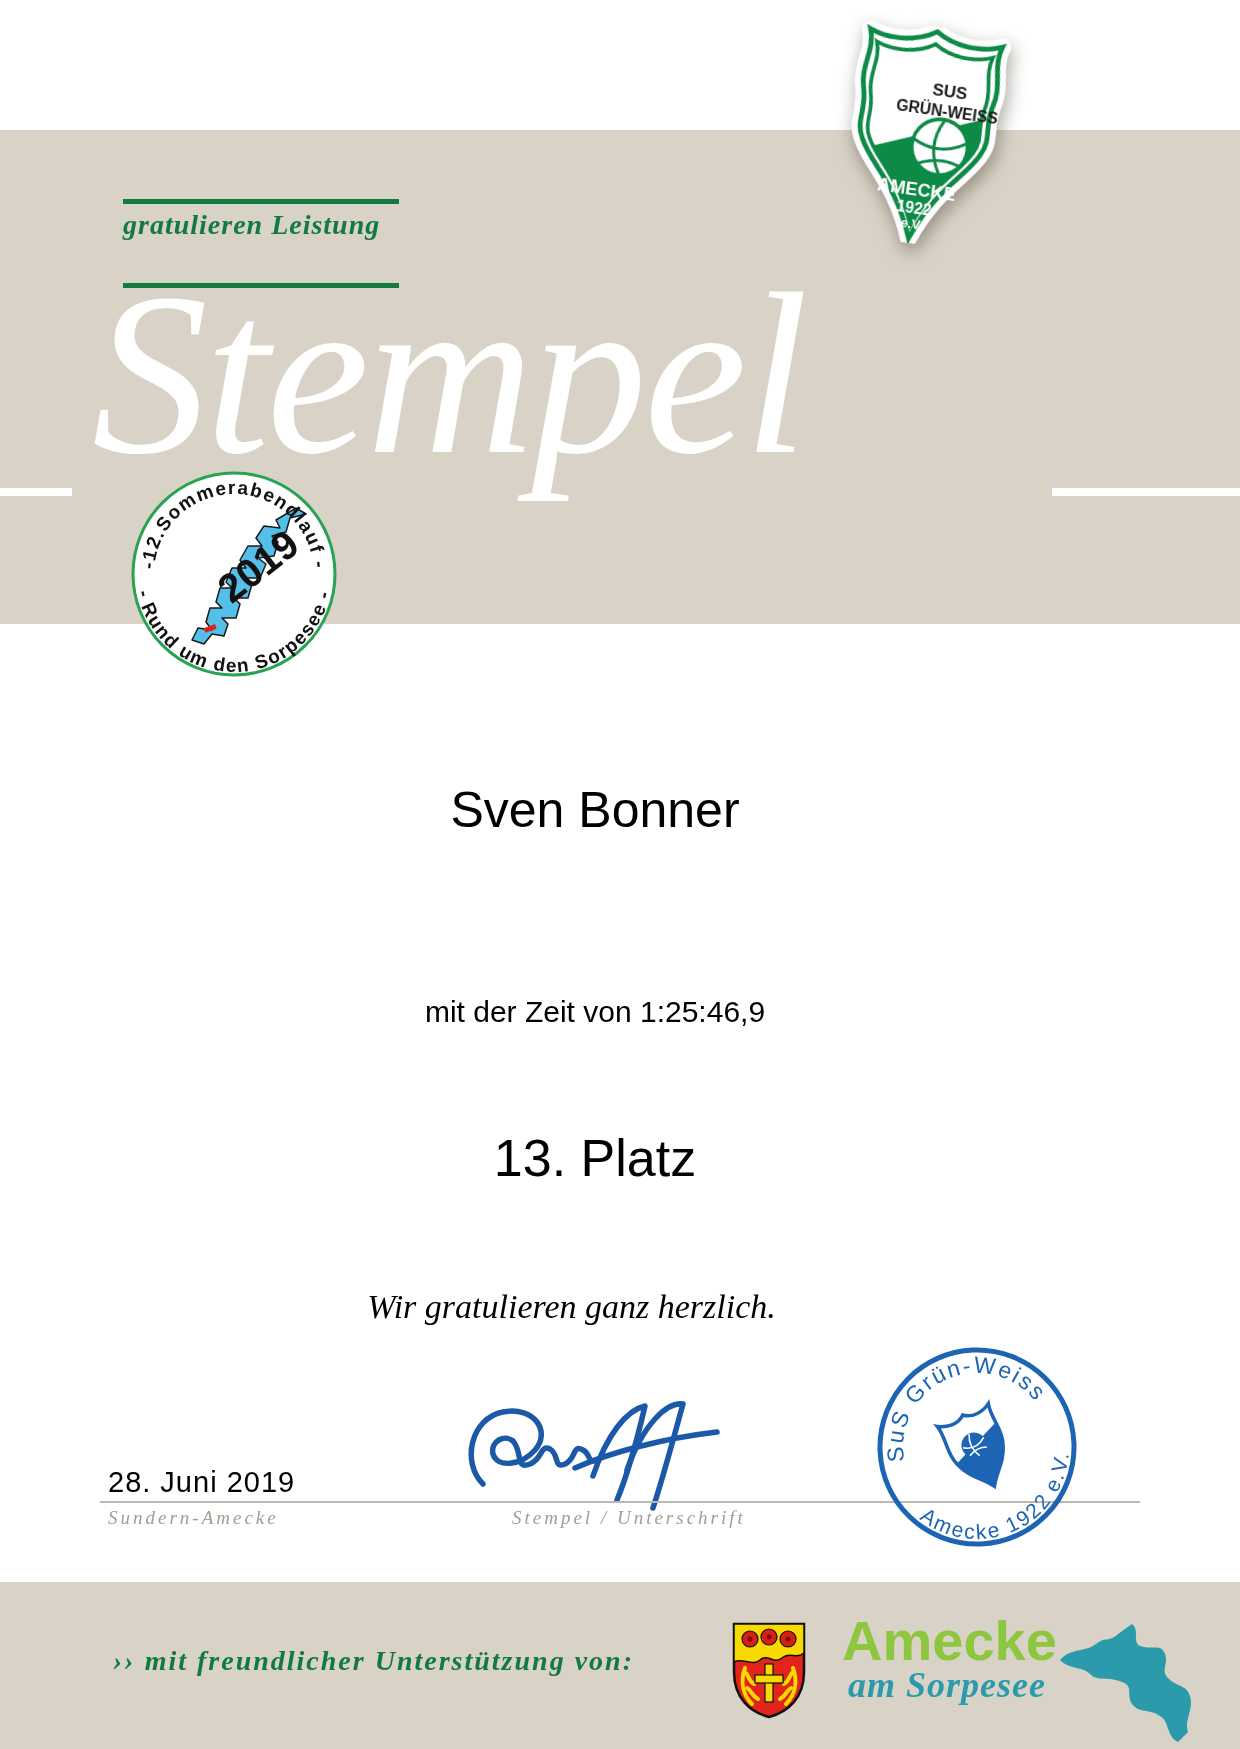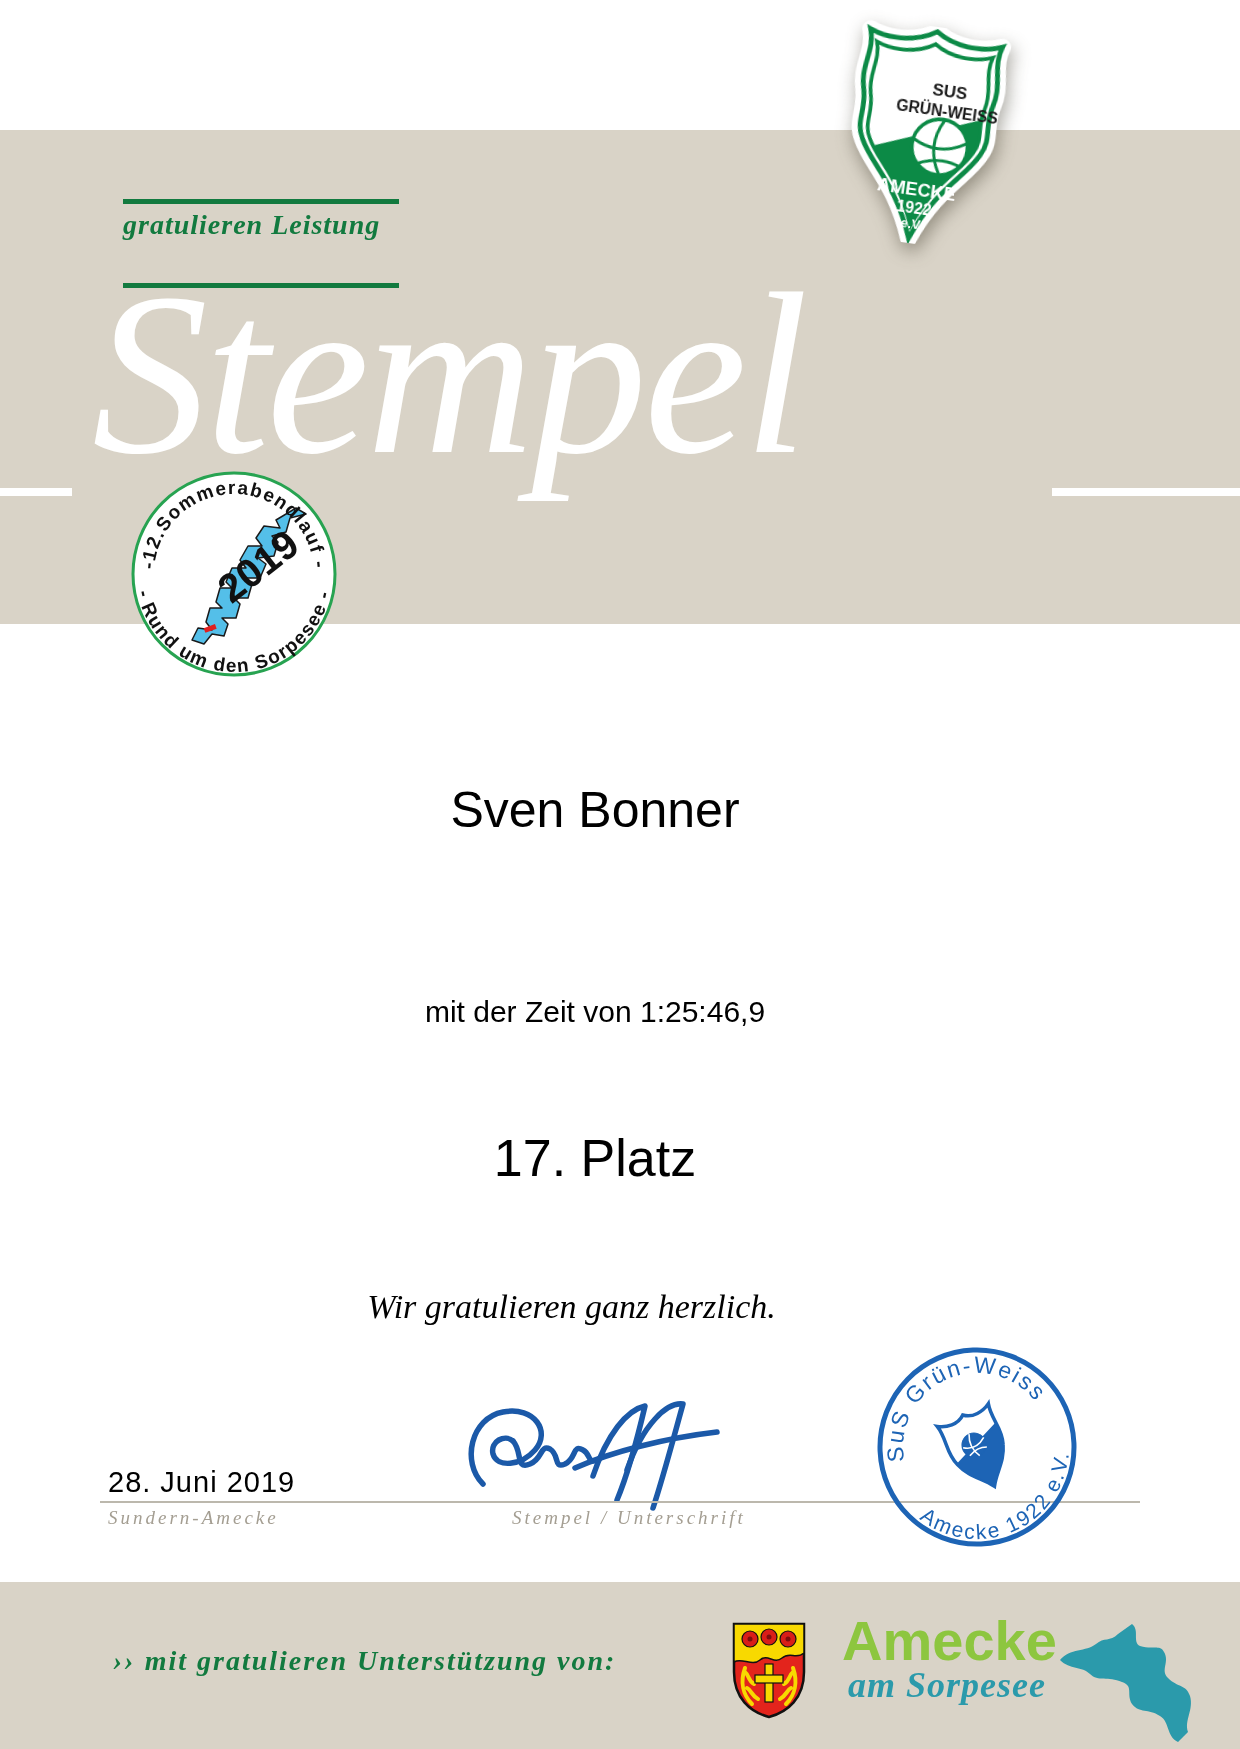--- a/index.html
+++ b/index.html
@@ -109,21 +109,21 @@
       <textPath href="#evTop" startOffset="50%" text-anchor="middle">-12.Sommerabendlauf -</textPath>
     </text>
     <text font-family="Liberation Sans,sans-serif" font-size="19" font-weight="bold" fill="#111" letter-spacing="1.5">
       <textPath href="#evBottom" startOffset="50%" text-anchor="middle">- Rund um den Sorpesee -</textPath>
     </text>
     <text transform="translate(130,98) rotate(-38)" text-anchor="middle" dominant-baseline="central" font-family="Liberation Sans,sans-serif" font-size="40" font-weight="bold" fill="#111">2019</text>
   </svg>
 
   <div class="content c-name">Sven Bonner</div>
   <div class="content c-line c-l4">mit der Zeit von 1:25:46,9</div>
-  <div class="content c-place">17. Platz</div>
+  <div class="content c-place">13. Platz</div>
   <div class="congrats">Wir gratulieren ganz herzlich.</div>
 
   <svg class="sig-svg" width="330" height="128" viewBox="0 0 330 128">
     <g fill="none" stroke="#1b59a8" stroke-width="5.5" stroke-linecap="round" stroke-linejoin="round">
       <path d="M28,92 C6,70 16,26 48,20 C80,14 96,40 80,58 C66,74 42,76 38,62 C35,49 50,42 58,49"></path>
       <path d="M58,49 C68,60 60,78 75,72 C88,67 85,52 95,57 C105,63 98,77 110,72 C122,66 117,52 128,58 C136,62 132,72 142,68"></path>
       <path d="M138,84 C152,42 172,18 190,14 C182,48 172,84 162,108"></path>
       <path d="M172,78 C188,32 212,10 228,12 C218,48 208,86 198,116"></path>
       <path d="M120,76 C156,60 210,46 262,40"></path>
     </g>
@@ -154,21 +154,21 @@
         <path d="M0,-36 C-8,-29 -20,-31 -28,-36 C-24,-21 -31,-8 -25,7 C-19,24 -8,29 0,42 C8,29 19,24 25,7 C31,-8 24,-21 28,-36 C20,-31 8,-29 0,-36 Z" fill="none" stroke="#1d64b5" stroke-width="3.5"></path>
         <g clip-path="url(#miniShield)">
           <polygon points="-30,8 32,-18 32,46 -30,46" fill="#1d64b5"></polygon>
         </g>
         <circle cx="-2" cy="-4" r="12" fill="#1d64b5" stroke="#1d64b5" stroke-width="1"></circle>
         <path d="M-13,-6 Q-2,2 10,-7 M-10,4 Q0,-1 9,3 M-2,-16 Q-8,-4 -1,8" fill="none" stroke="#ffffff" stroke-width="1.6"></path>
       </g>
     </g>
   </svg>
 
-  <div class="support">›› mit gratulieren Unterstützung von:</div>
+  <div class="support">›› mit freundlicher Unterstützung von:</div>
 
   <svg class="coat-svg" width="78" height="100" viewBox="0 0 78 100">
     <path d="M4,4 H74 V52 C74,78 58,92 39,97 C20,92 4,78 4,52 Z" fill="#e3241c" stroke="#111" stroke-width="2.5"></path>
     <path d="M4,4 H74 V33 C66,40 60,31 52,38 C44,45 38,33 30,40 C22,47 12,37 4,42 Z" fill="#f8d900" stroke="#111" stroke-width="1.5"></path>
     <g>
       <circle cx="20" cy="19" r="8" fill="#d91e18" stroke="#111" stroke-width="1.2"></circle>
       <circle cx="39" cy="17" r="8" fill="#d91e18" stroke="#111" stroke-width="1.2"></circle>
       <circle cx="58" cy="19" r="8" fill="#d91e18" stroke="#111" stroke-width="1.2"></circle>
       <circle cx="20" cy="19" r="2.5" fill="#7d0d0d"></circle>
       <circle cx="39" cy="17" r="2.5" fill="#7d0d0d"></circle>

